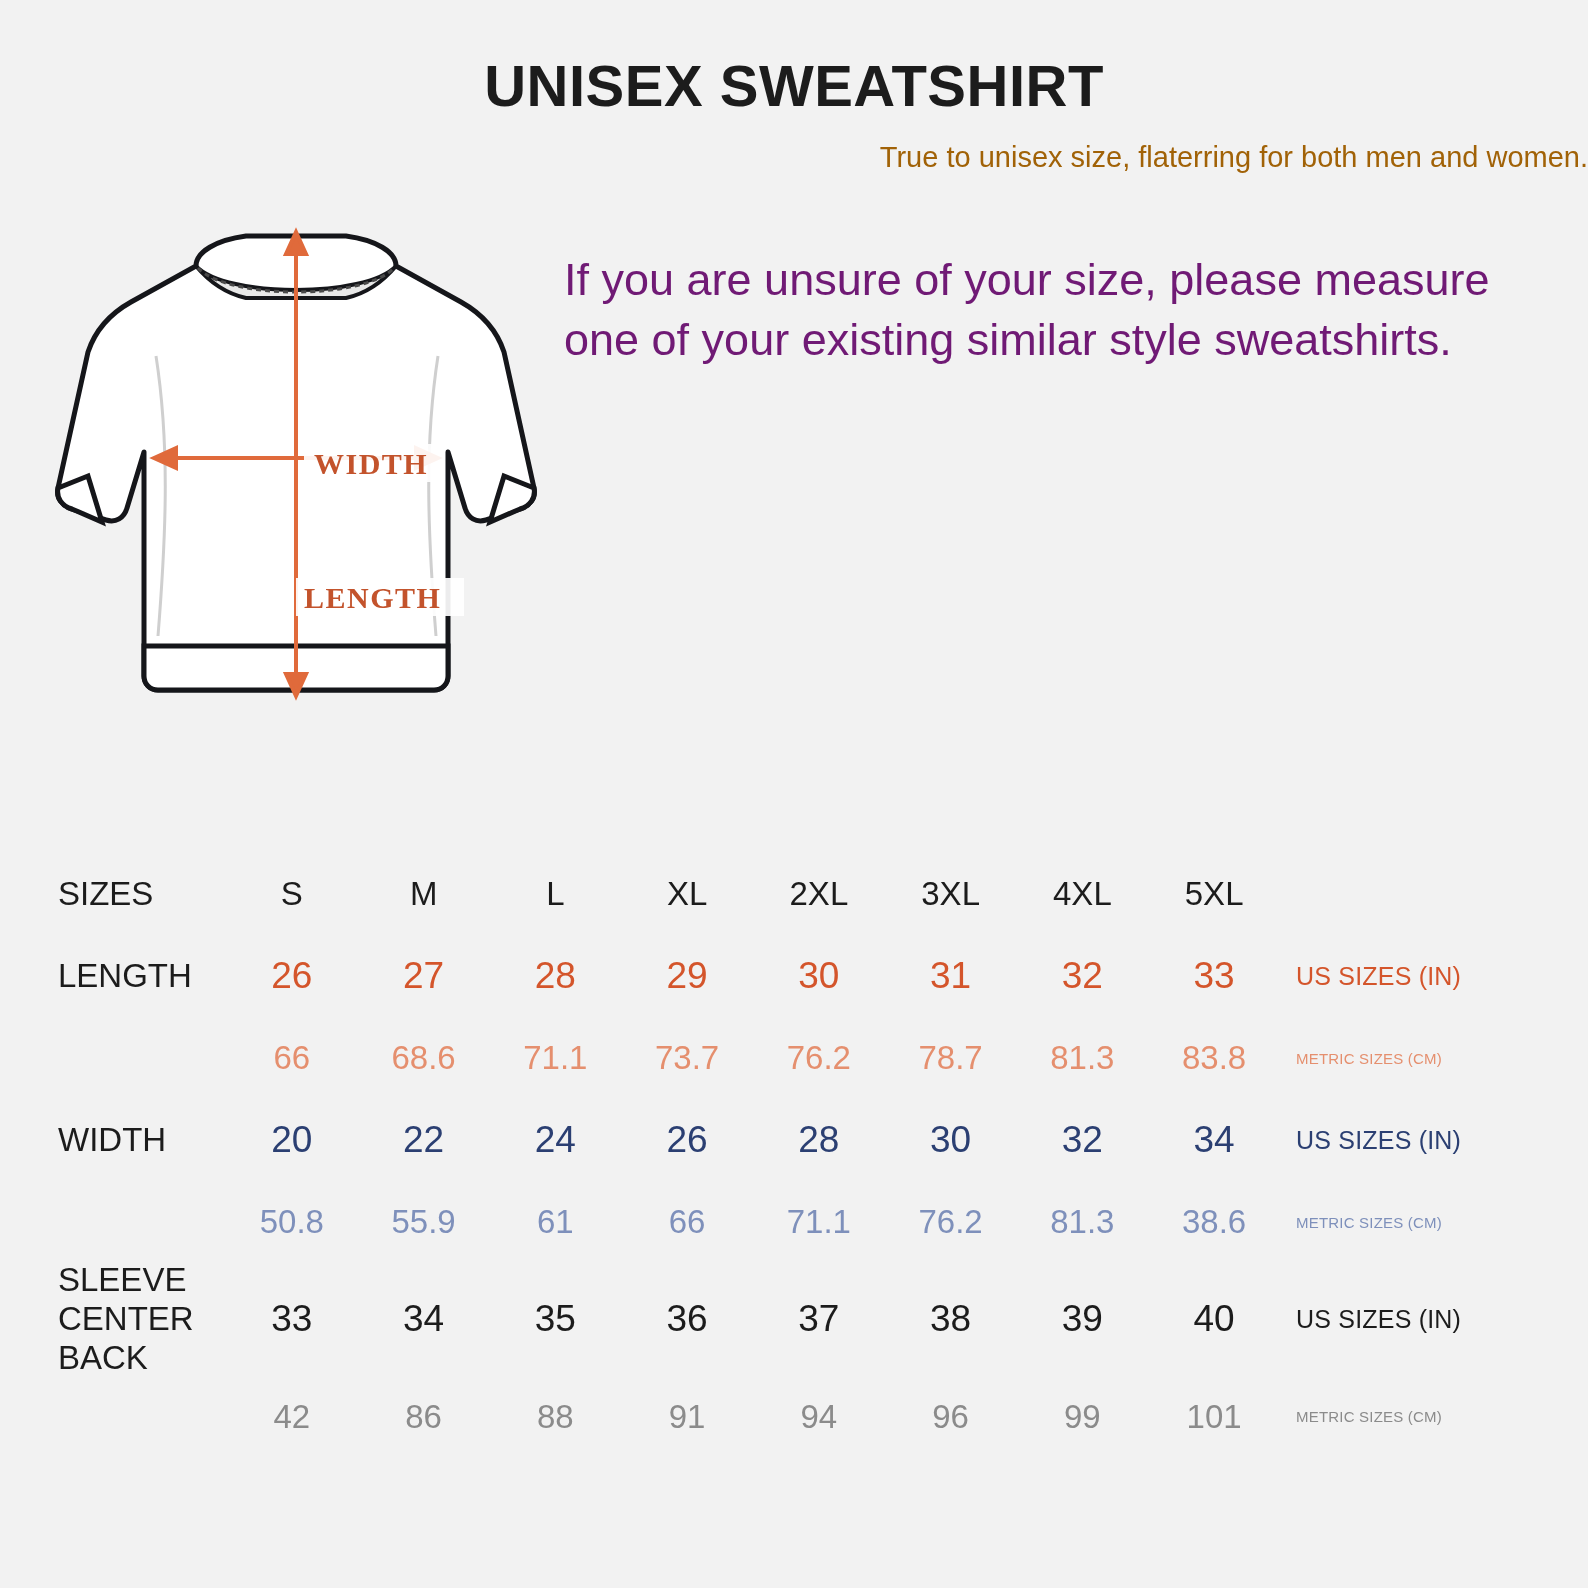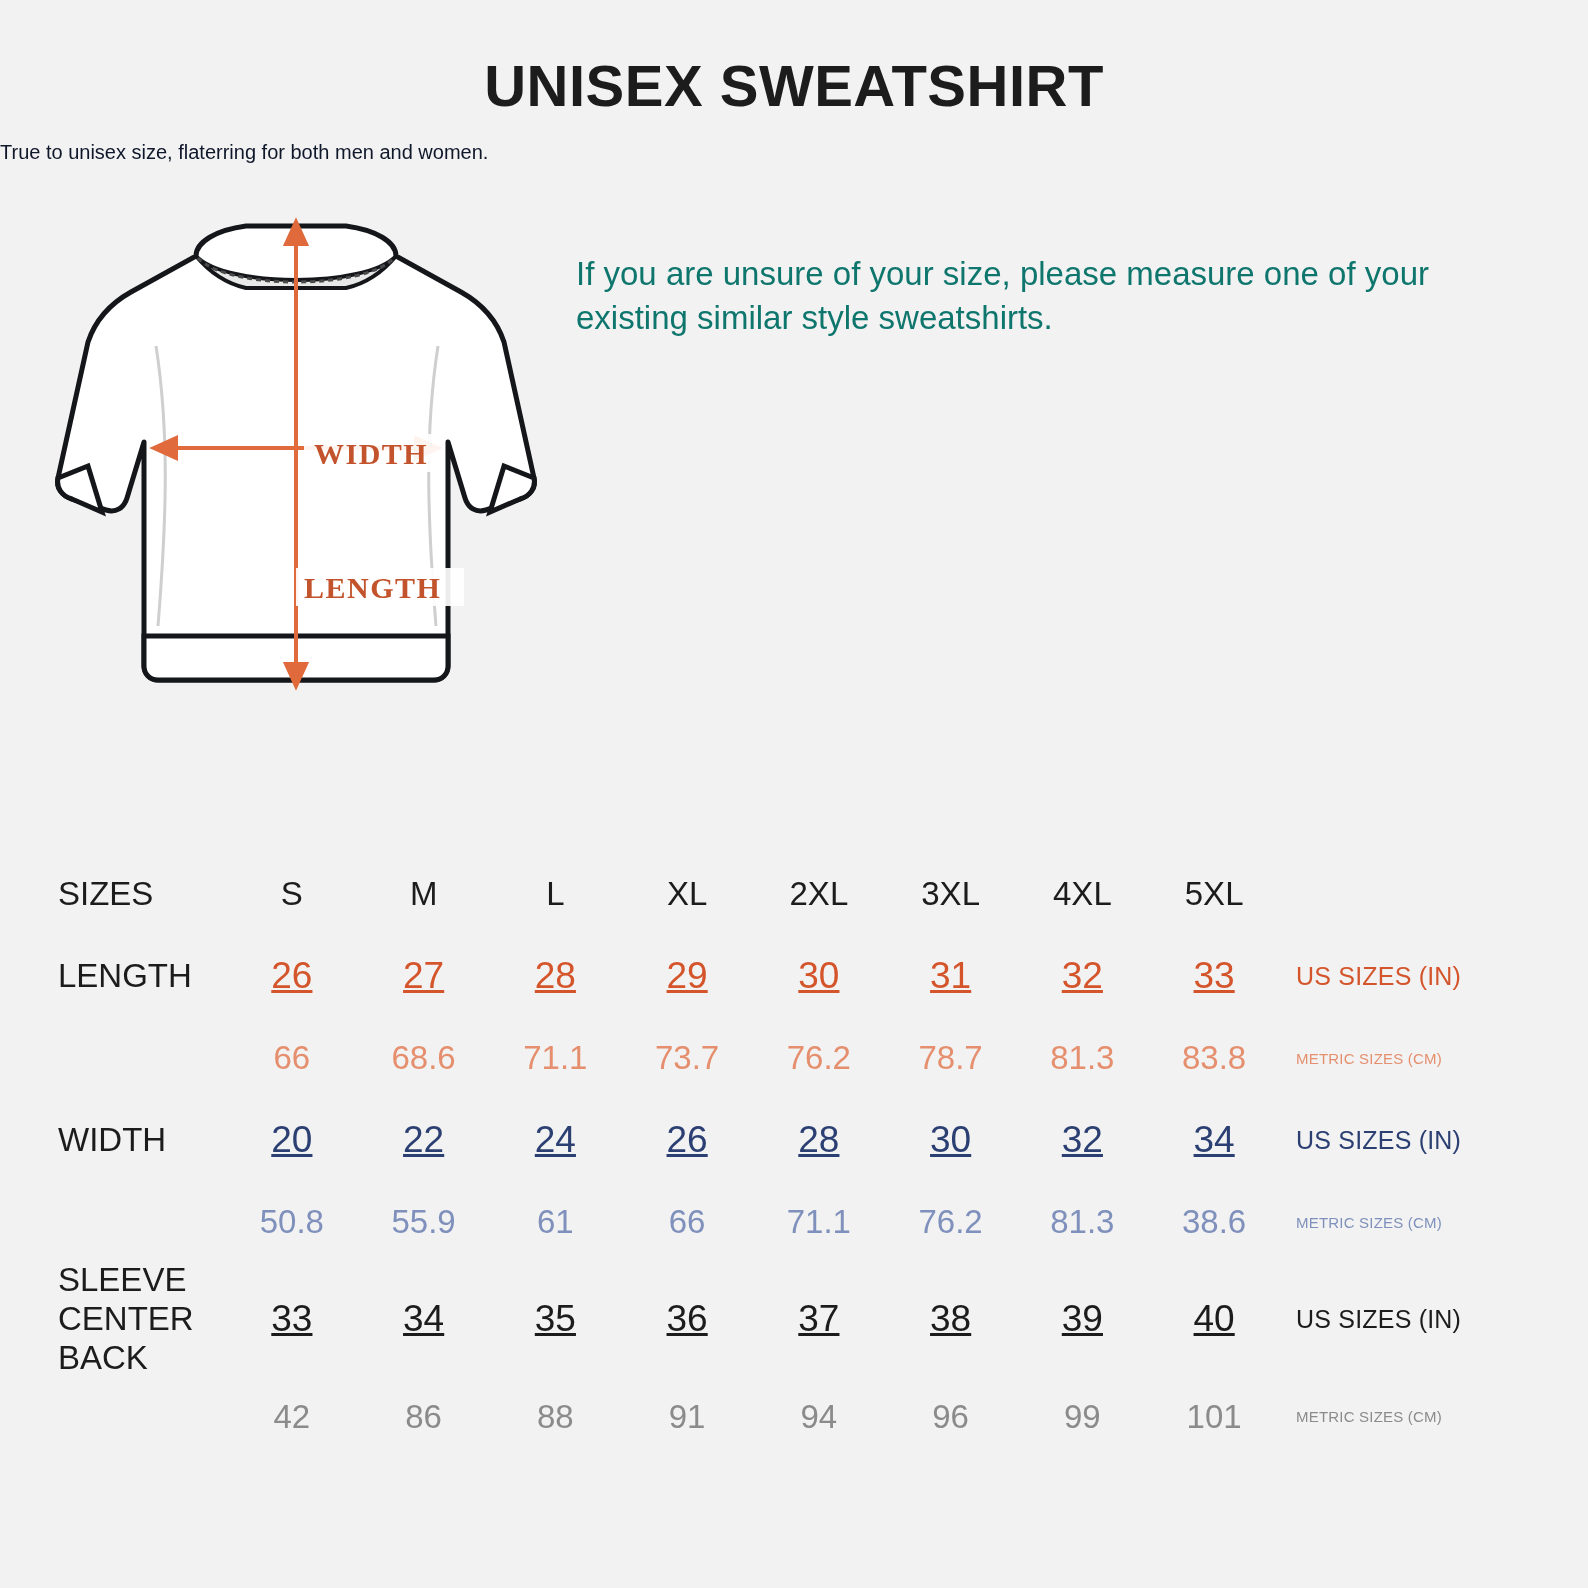--- a/index.html
+++ b/index.html
@@ -23,48 +23,48 @@
   
   .title {
     text-align: center;
     font-size: 58px;
     font-weight: 700;
     letter-spacing: 0.5px;
     padding-top: 52px;
     color: #1c1c1c;
   }
   .subtitle {
-    text-align: left;
-    font-size: 20px;
+    text-align: right;
+    font-size: 29px;
     font-weight: 400;
     margin-top: 22px;
-    color: #0f172a;
+    color: #a16207;
   }
 
   
   .top {
     display: flex;
     align-items: flex-start;
     padding: 22px 46px 0 46px;
   }
   .illu {
     width: 500px;
     flex: 0 0 500px;
     padding-top: 10px;
   }
   .copy {
     flex: 1;
     padding-left: 14px;
     padding-top: 50px;
   }
   .copy p.lead {
-    margin: 16px;
-    font-size: 33px;
+    margin: 4px;
+    font-size: 45px;
     line-height: 1.33;
-    color: #0f766e;
+    color: #701a75;
   }
   .copy ul {
     margin: 14px 0 0 0;
     padding-left: 52px;
     list-style: none;
   }
   .copy ul li {
     position: relative;
     font-size: 33px;
     line-height: 1.33;
@@ -109,21 +109,20 @@
   .rowlabel {
     font-size: 33px;
     color: #1c1c1c;
     text-align: left;
     line-height: 1.18;
   }
   .val-us {
     font-size: 37px;
     font-weight: 700;
     height: 86px;
-    text-decoration: underline;
   }
   .val-metric {
     font-size: 33px;
     font-weight: 400;
     height: 78px;
   }
   .unit-us {
     font-size: 25px;
     font-weight: 700;
     letter-spacing: 0.2px;

